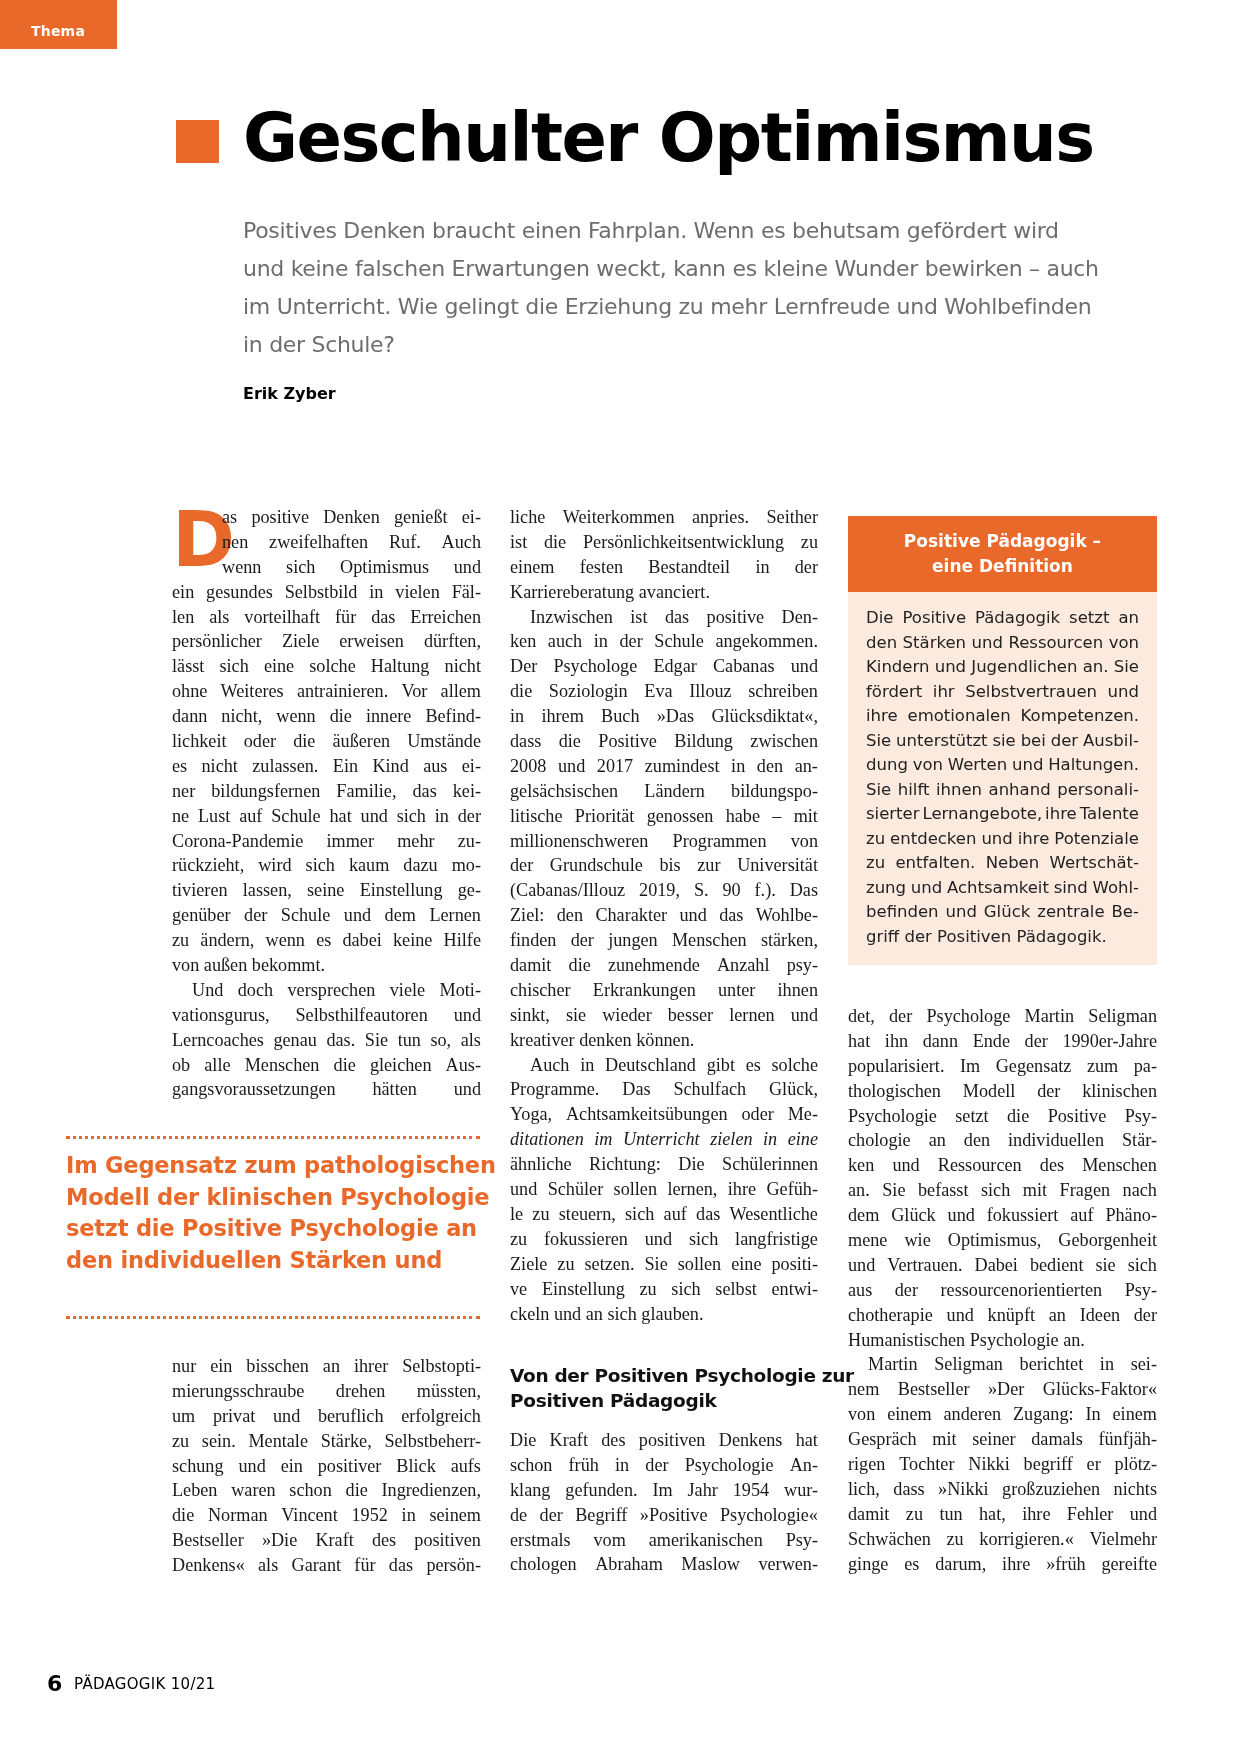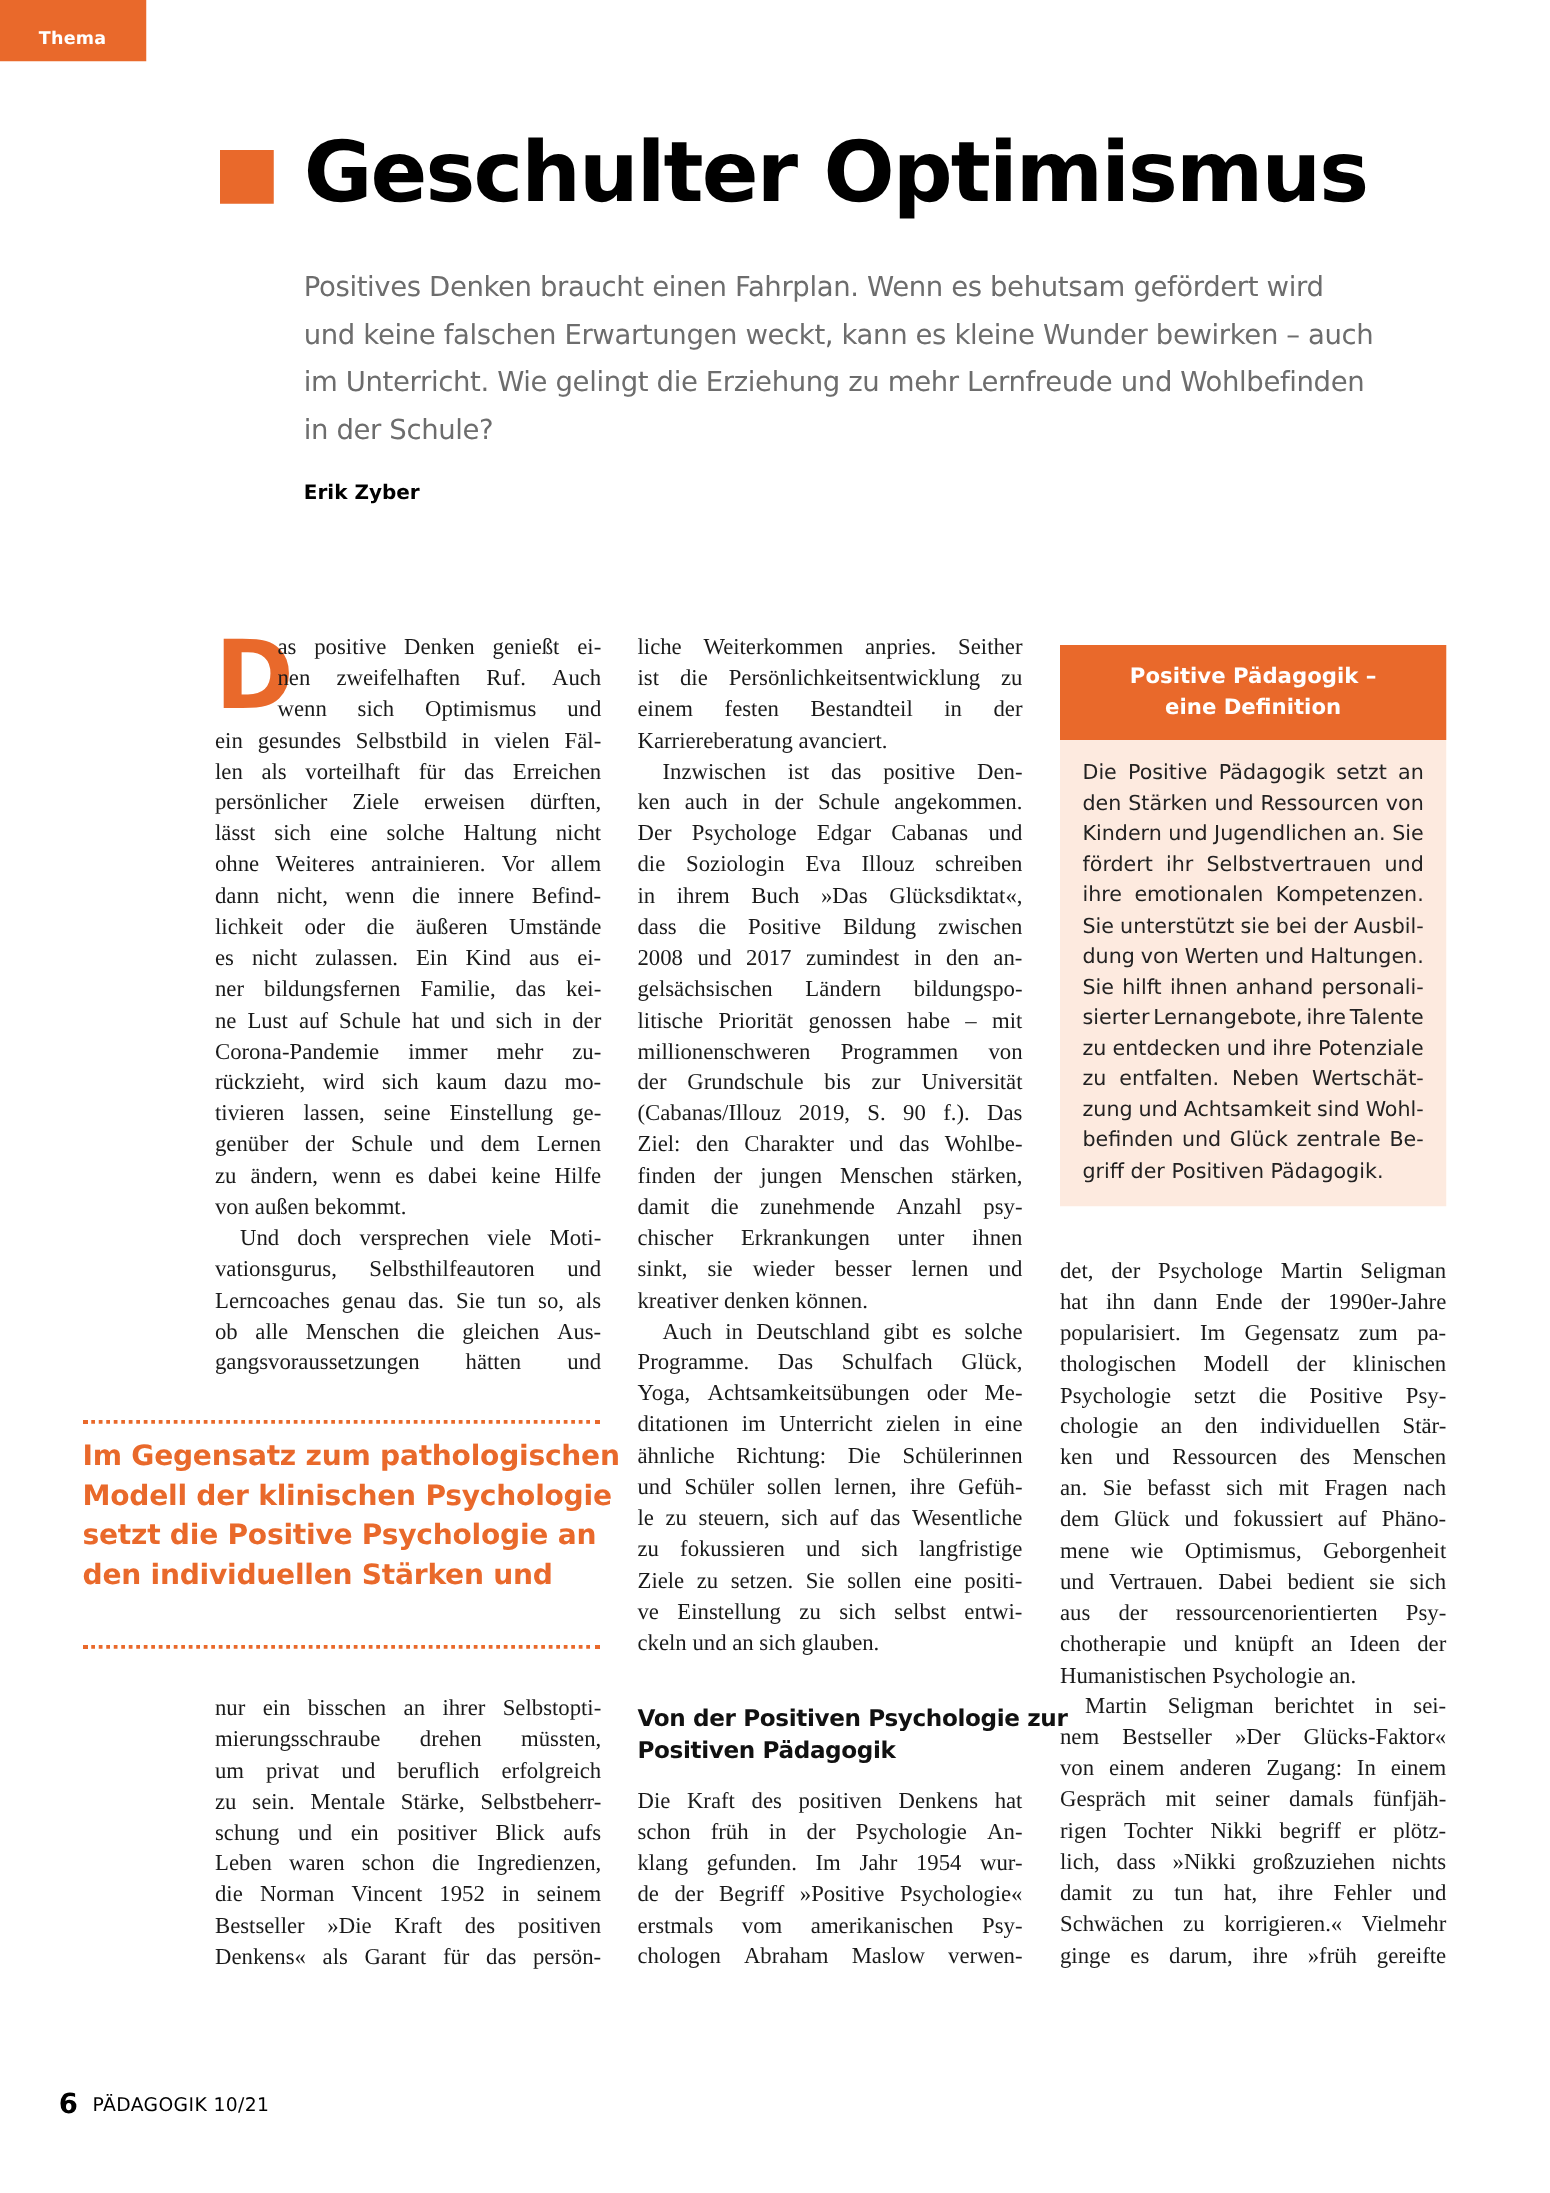--- a/index.html
+++ b/index.html
@@ -471,21 +471,21 @@
       <span>Das</span>
       <span>Schulfach</span>
       <span>Glück,</span>
     </div>
     <div class="jl" style="height: 24.9px;">
       <span>Yoga,</span>
       <span>Achtsamkeitsübungen</span>
       <span>oder</span>
       <span>Me-</span>
     </div>
-    <div class="jl" style="height: 24.9px;">
+    <div class="jl" style="height: 24.9px; font-style: italic;">
       <span>ditationen</span>
       <span>im</span>
       <span>Unterricht</span>
       <span>zielen</span>
       <span>in</span>
       <span>eine</span>
     </div>
     <div class="jl" style="height: 24.9px;">
       <span>ähnliche</span>
       <span>Richtung:</span>

